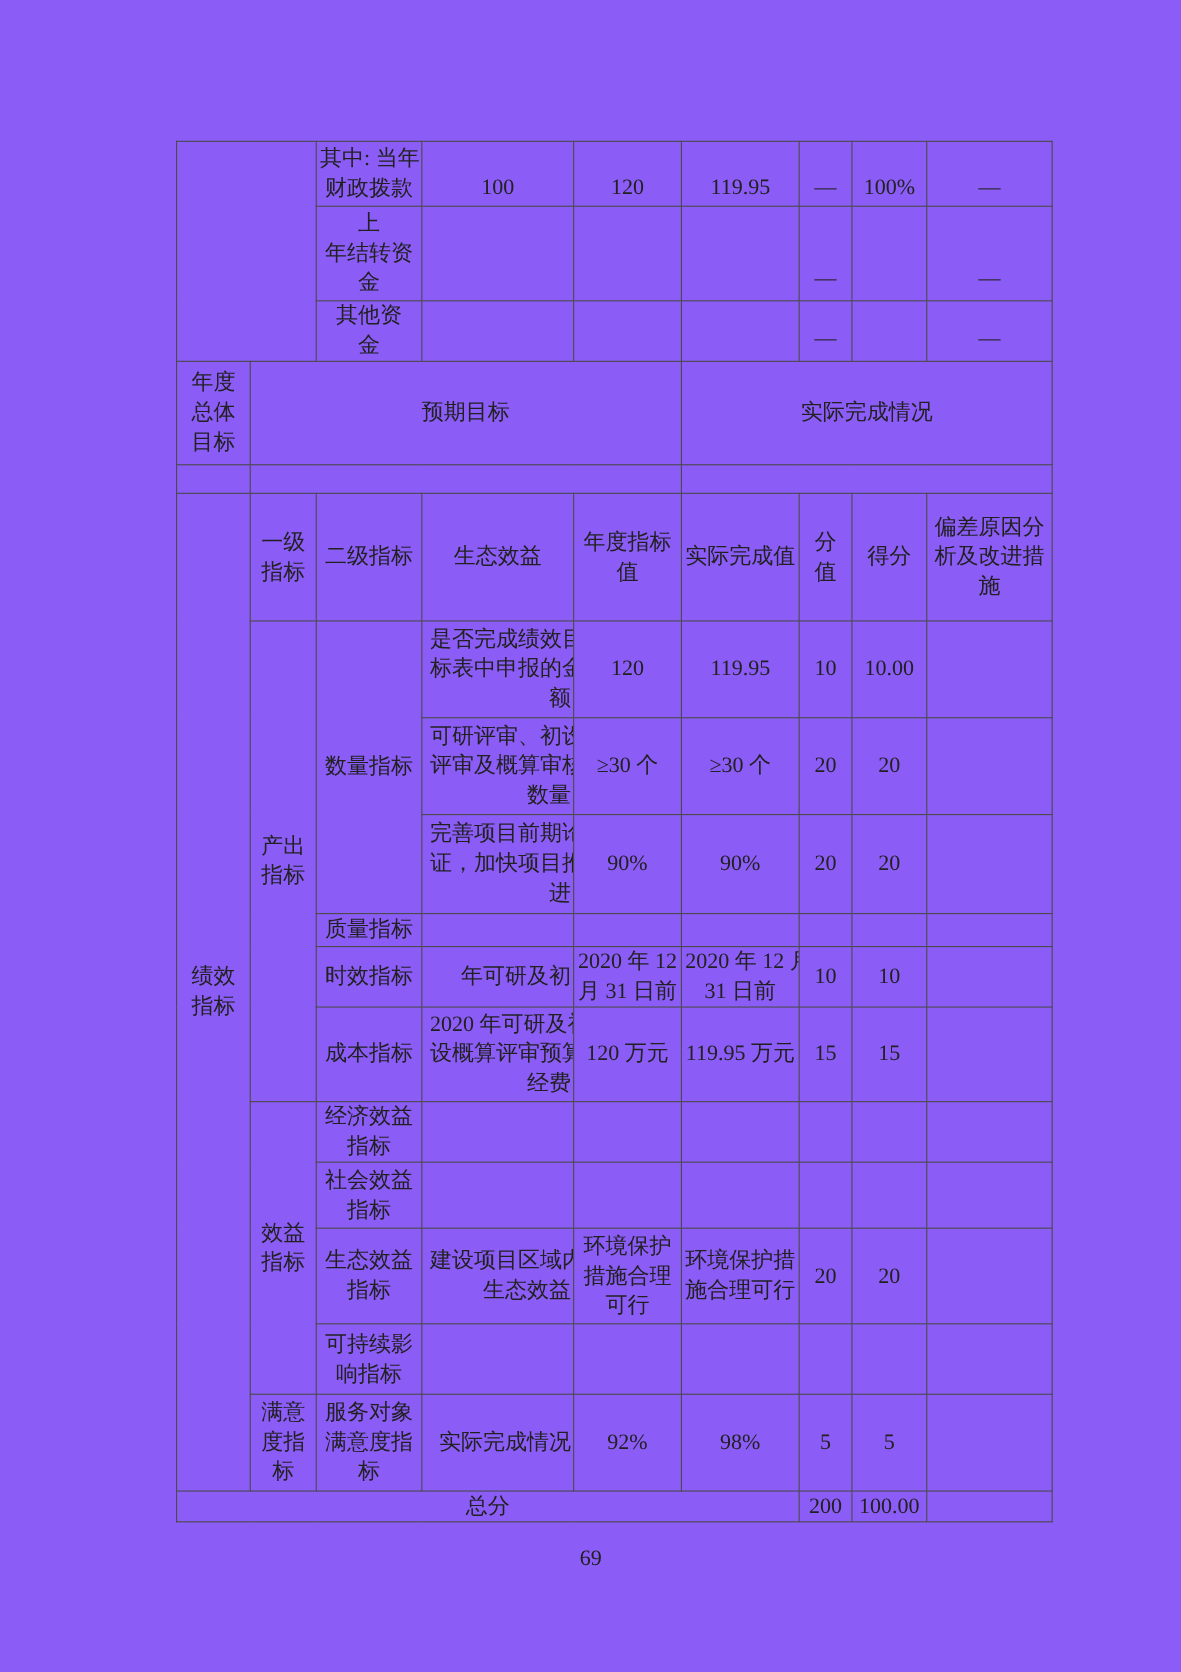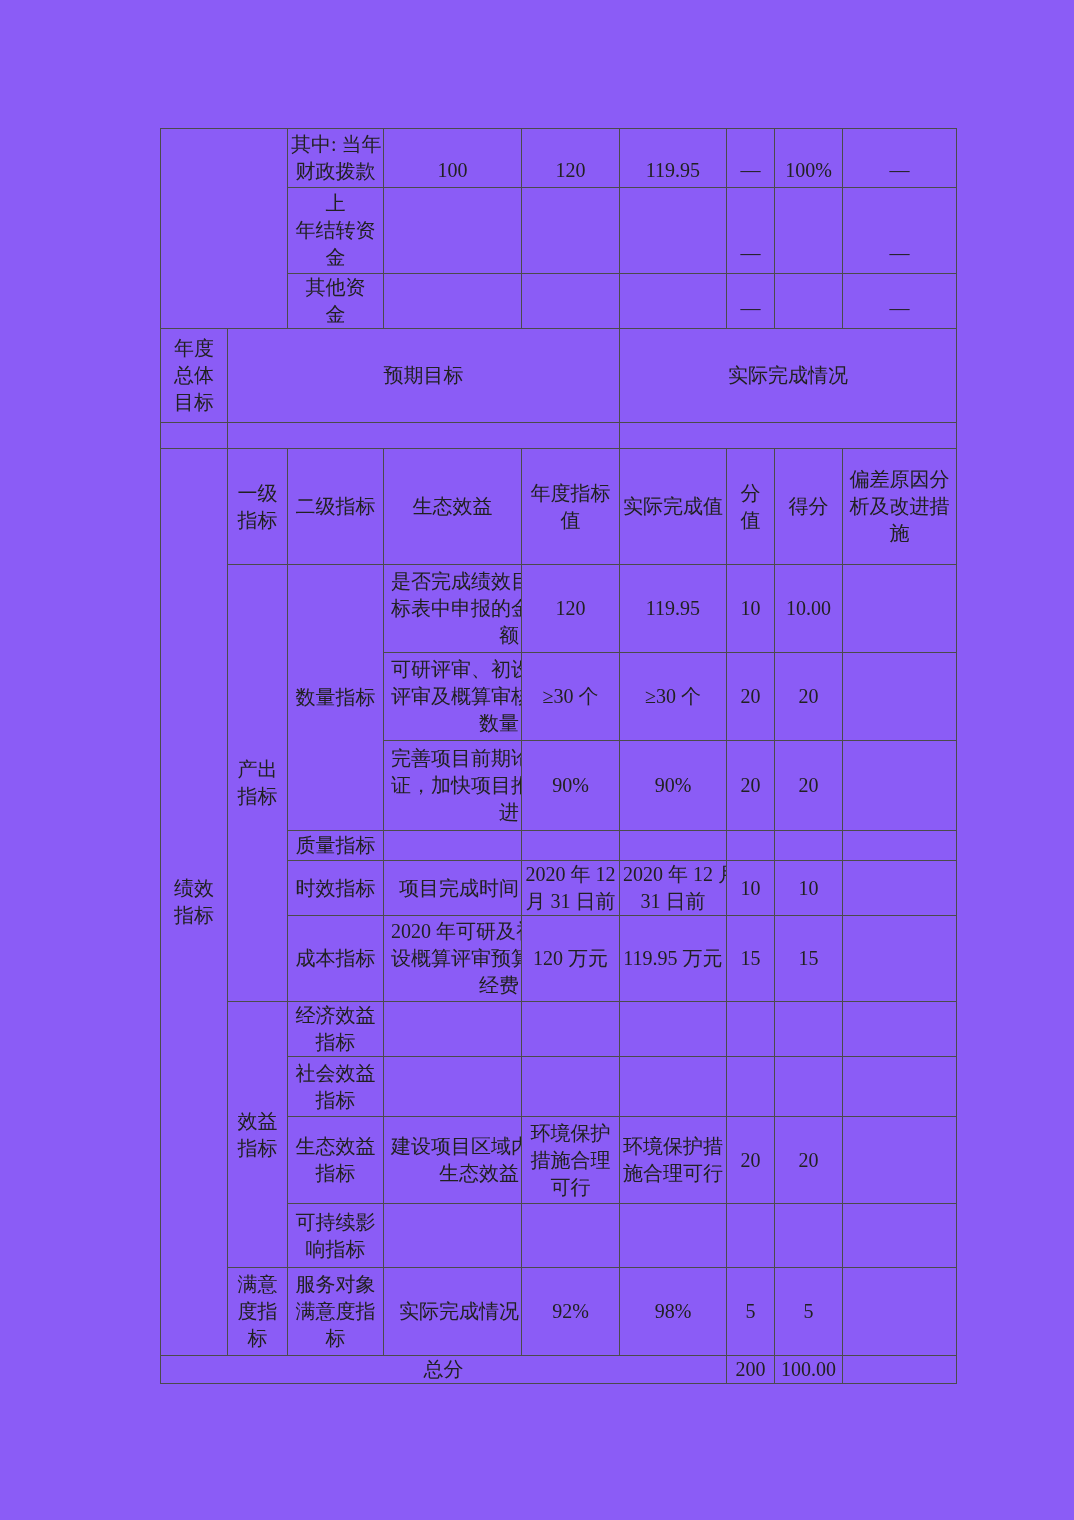--- a/index.html
+++ b/index.html
@@ -161,21 +161,21 @@
       <td></td>
       <td></td>
       <td></td>
       <td></td>
       <td></td>
       <td></td>
     </tr>
 
     <tr style="height:55px">
       <td>时效指标</td>
-      <td class="tl">项目完成时间</td>
+      <td class="tl">年可研及初</td>
       <td>2020 年 12
 月 31 日前</td>
       <td>2020 年 12 月
 31 日前</td>
       <td>10</td>
       <td>10</td>
       <td></td>
     </tr>
 
     <tr style="height:86px">
@@ -257,13 +257,14 @@
 
     <tr style="height:28px">
       <td colspan="6">总分</td>
       <td>200</td>
       <td>100.00</td>
       <td></td>
     </tr>
   </tbody>
     </table>
 
+  <div class="pagenum">69</div>
 </div>
 
 </body></html>

